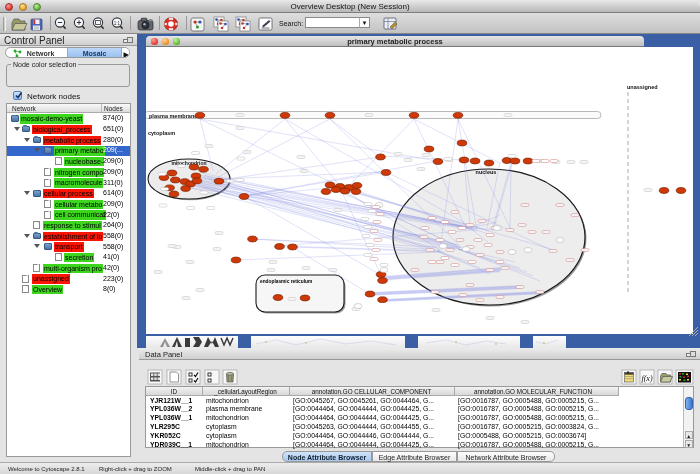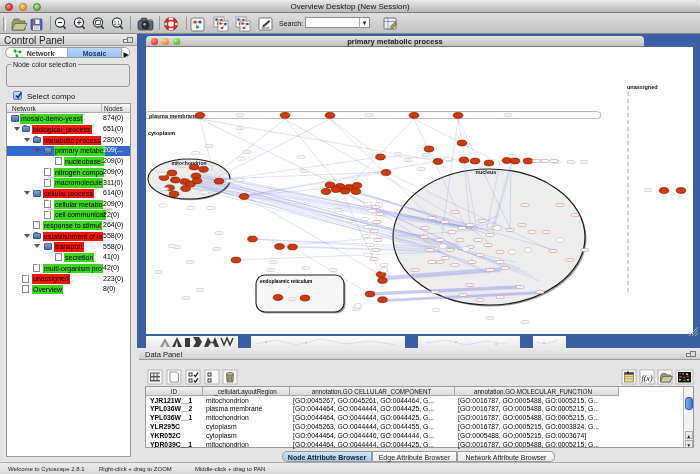--- a/index.html
+++ b/index.html
@@ -270,21 +270,21 @@
     </div>
     <div id="groupbox">
       <div id="grouplbl">Node color selection</div>
     </div>
     <div id="checkrow">
       <div id="checkbox">
           <svg width="9" height="9" viewBox="0 0 9 9" style="position:absolute;left:0;top:-1px">
             <path d="M2 4.5 L4 6.5 L7.5 1.5" stroke="#16356b" stroke-width="1.6" fill="none"></path>
           </svg>
         </div>
-        <div id="checklbl">Select compo</div>
+        <div id="checklbl">Network nodes</div>
     </div>
     <div id="treebox">
       <div id="treehead">
           <span class="h1" style="position:absolute;left:5px;top:1px;">Network</span>
           <span style="position:absolute;left:97px;top:1px;">Nodes</span>
           <div class="hsep"></div>
         </div>
       <div id="treerows">
           <div class="trow" style="top:9.7px">
             <div class="fold" style="left:4px"></div>

